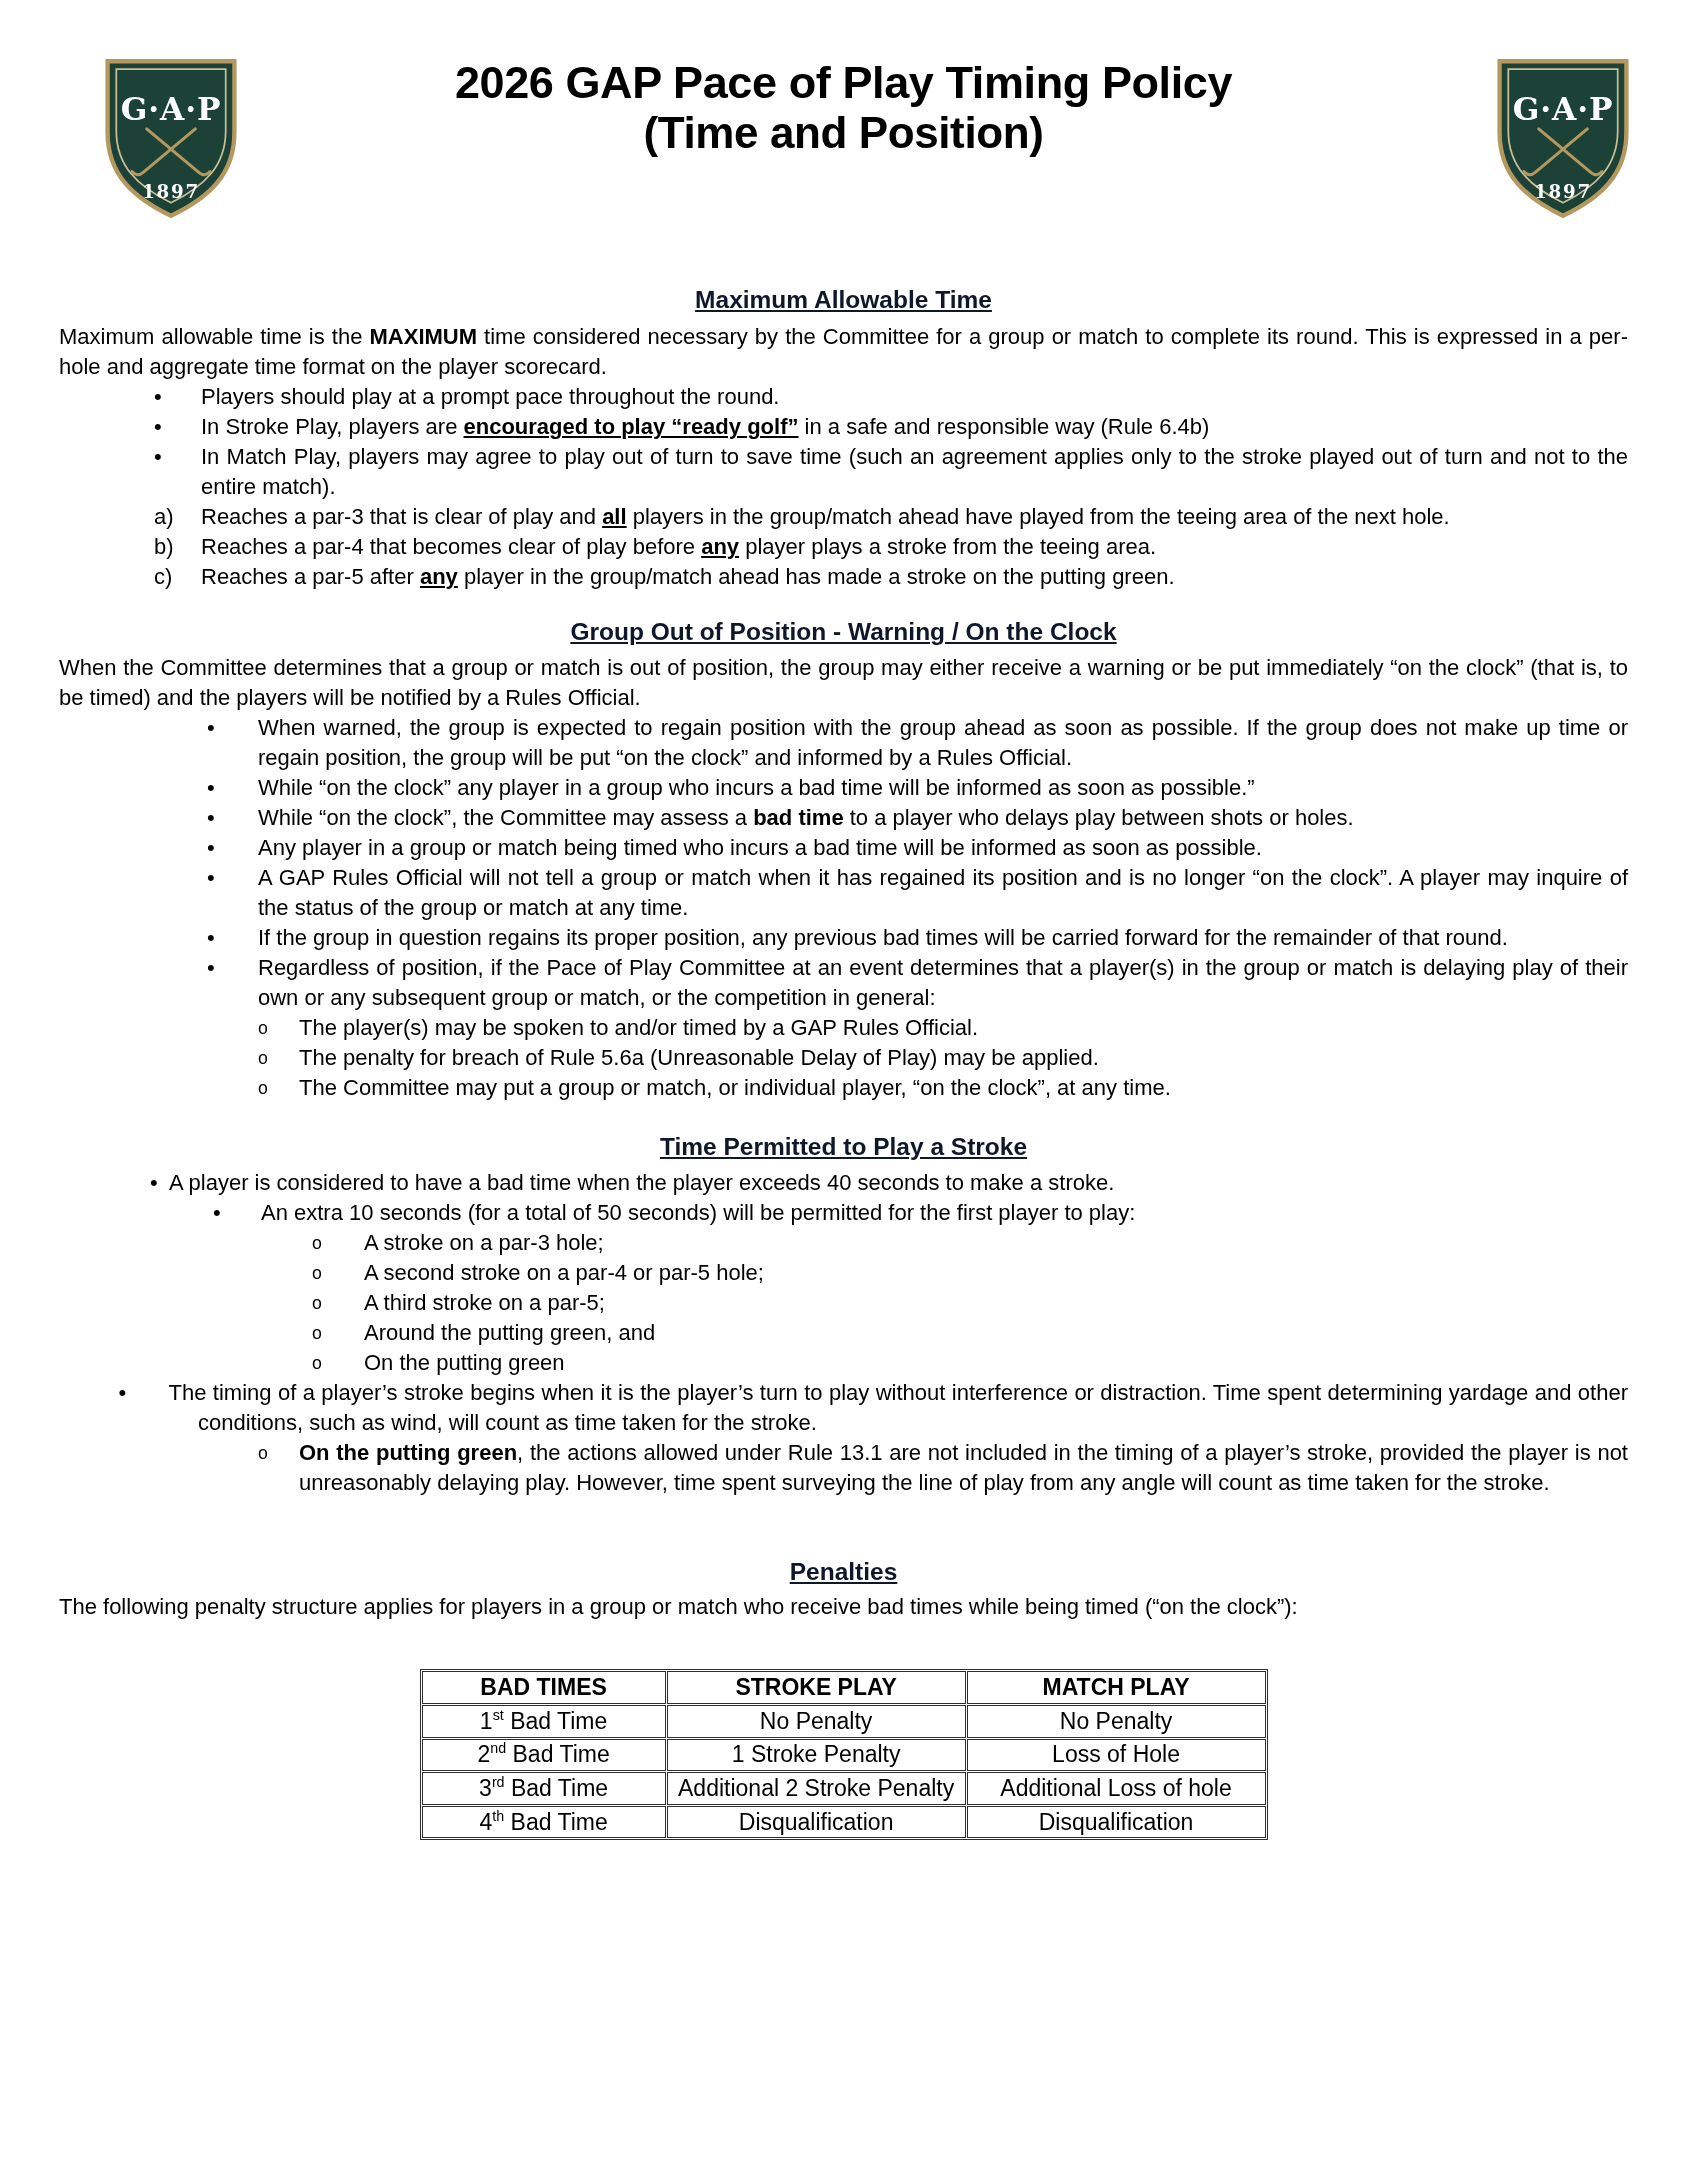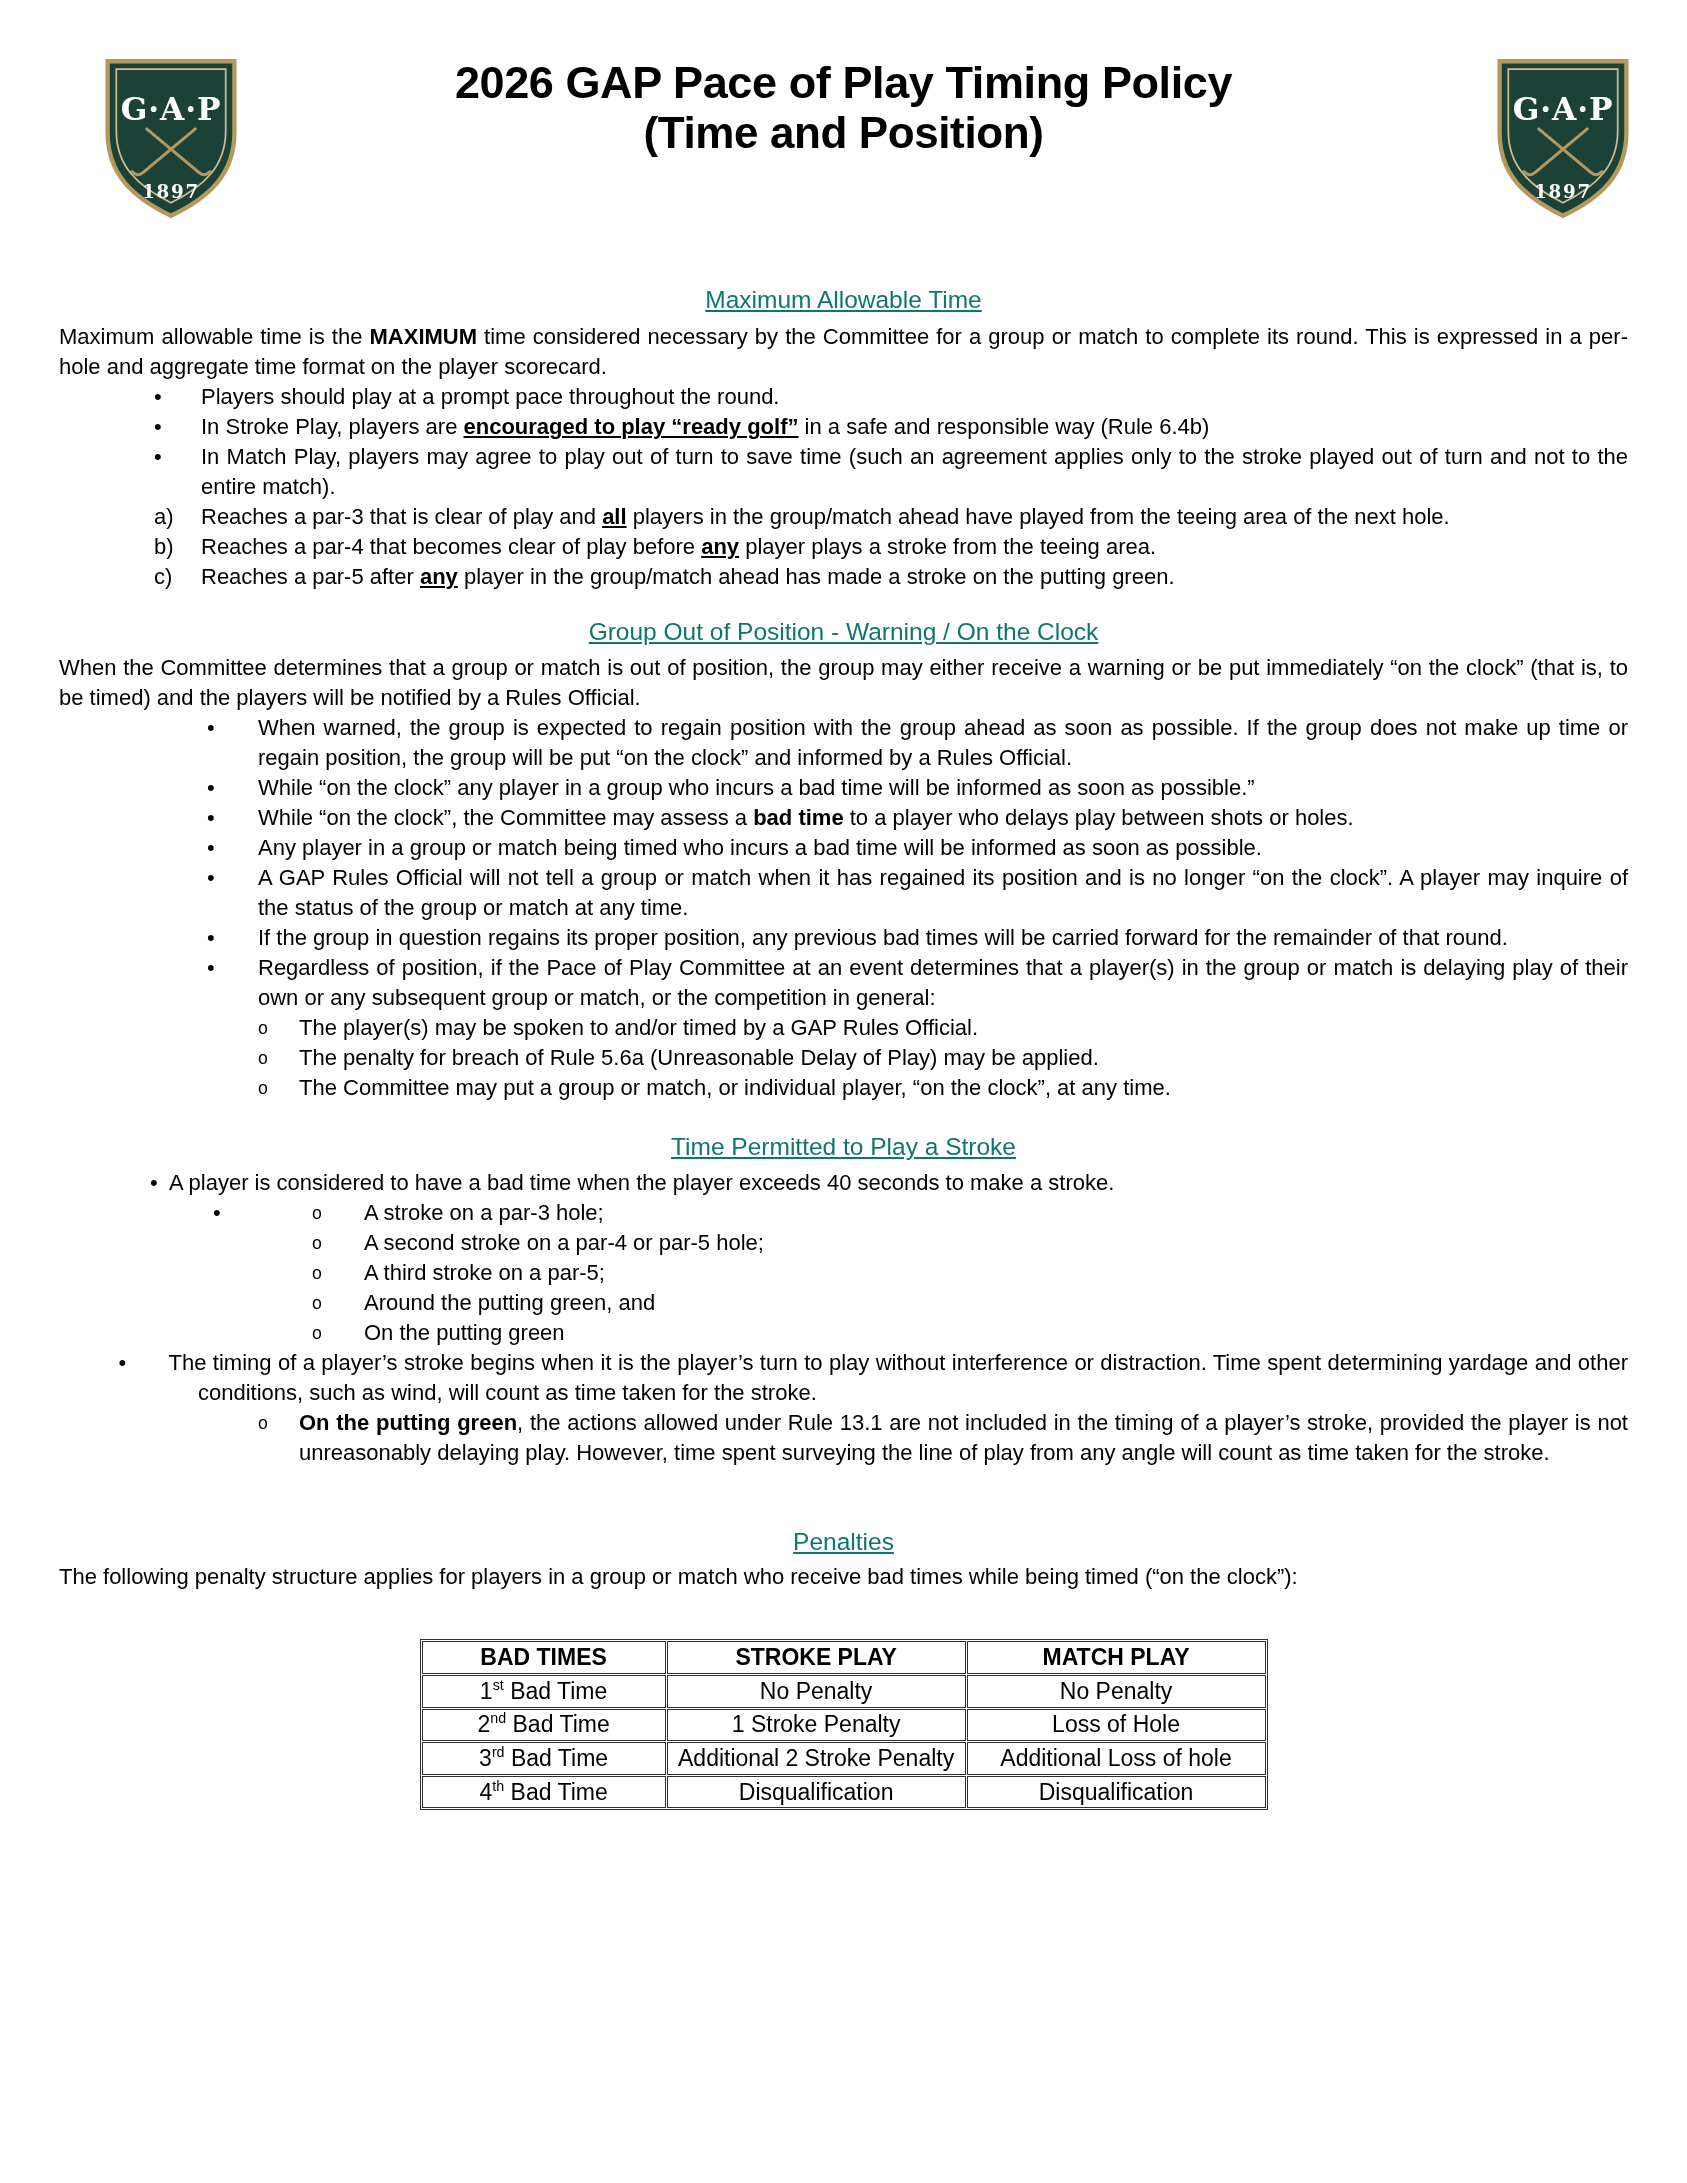--- a/index.html
+++ b/index.html
@@ -12,21 +12,21 @@
   .header{position:relative;height:233px;}
   .logo{position:absolute;top:56px;}
   .logo.left{left:100px;}
   .logo.right{left:1492px;}
   .title-block{text-align:center;padding-top:58px;}
   .title-l1{font-size:45px;font-weight:bold;letter-spacing:-0.4px;line-height:1.12;}
   .title-l2{font-size:44px;font-weight:bold;letter-spacing:-0.4px;line-height:1.12;}
   
   .content{padding:0 59px;font-size:22px;line-height:30px;}
   .sec-h{
-    text-align:center;color:#0f766e;font-weight:normal;font-size:24.5px;
+    text-align:center;color:#0f172a;font-weight:bold;font-size:24.5px;
     text-decoration:underline;margin:0;line-height:29px;
   }
   .mt-h1{margin-top:52px;margin-bottom:8.4px;}
   .mt-h2{margin-top:37px;margin-bottom:6.7px;}
   .mt-h3{margin-top:25px;margin-bottom:6.7px;}
   .mt-h4{margin-top:29px;margin-bottom:6.7px;}
   .mt-h5{margin-top:59px;margin-bottom:6.7px;}
   p.body{margin:0;text-align:justify;}
   .li{position:relative;text-align:justify;margin:0;}
   .mk{position:absolute;top:0;}
@@ -168,20 +168,21 @@
     </section>
 
     <section>
       <h2 class="sec-h mt-h4">Time Permitted to Play a Stroke</h2>
       <div class="li ind-d">
         <span class="mk">•</span>
         <span><span>A player is considered to have a bad time when the player exceeds 40 seconds to make a stroke.</span></span>
       </div>
       <div class="li ind-e">
         <span class="mk">•</span>
+        <span><span>An extra 10 seconds (for a total of 50 seconds) will be permitted for the first player to play:</span></span>
       </div>
       <div class="li ind-f">
         <span class="mk mk-o">o</span>
         <span><span>A stroke on a par-3 hole;</span></span>
       </div>
       <div class="li ind-f">
         <span class="mk mk-o">o</span>
         <span><span>A second stroke on a par-4 or par-5 hole;</span></span>
       </div>
       <div class="li ind-f">

